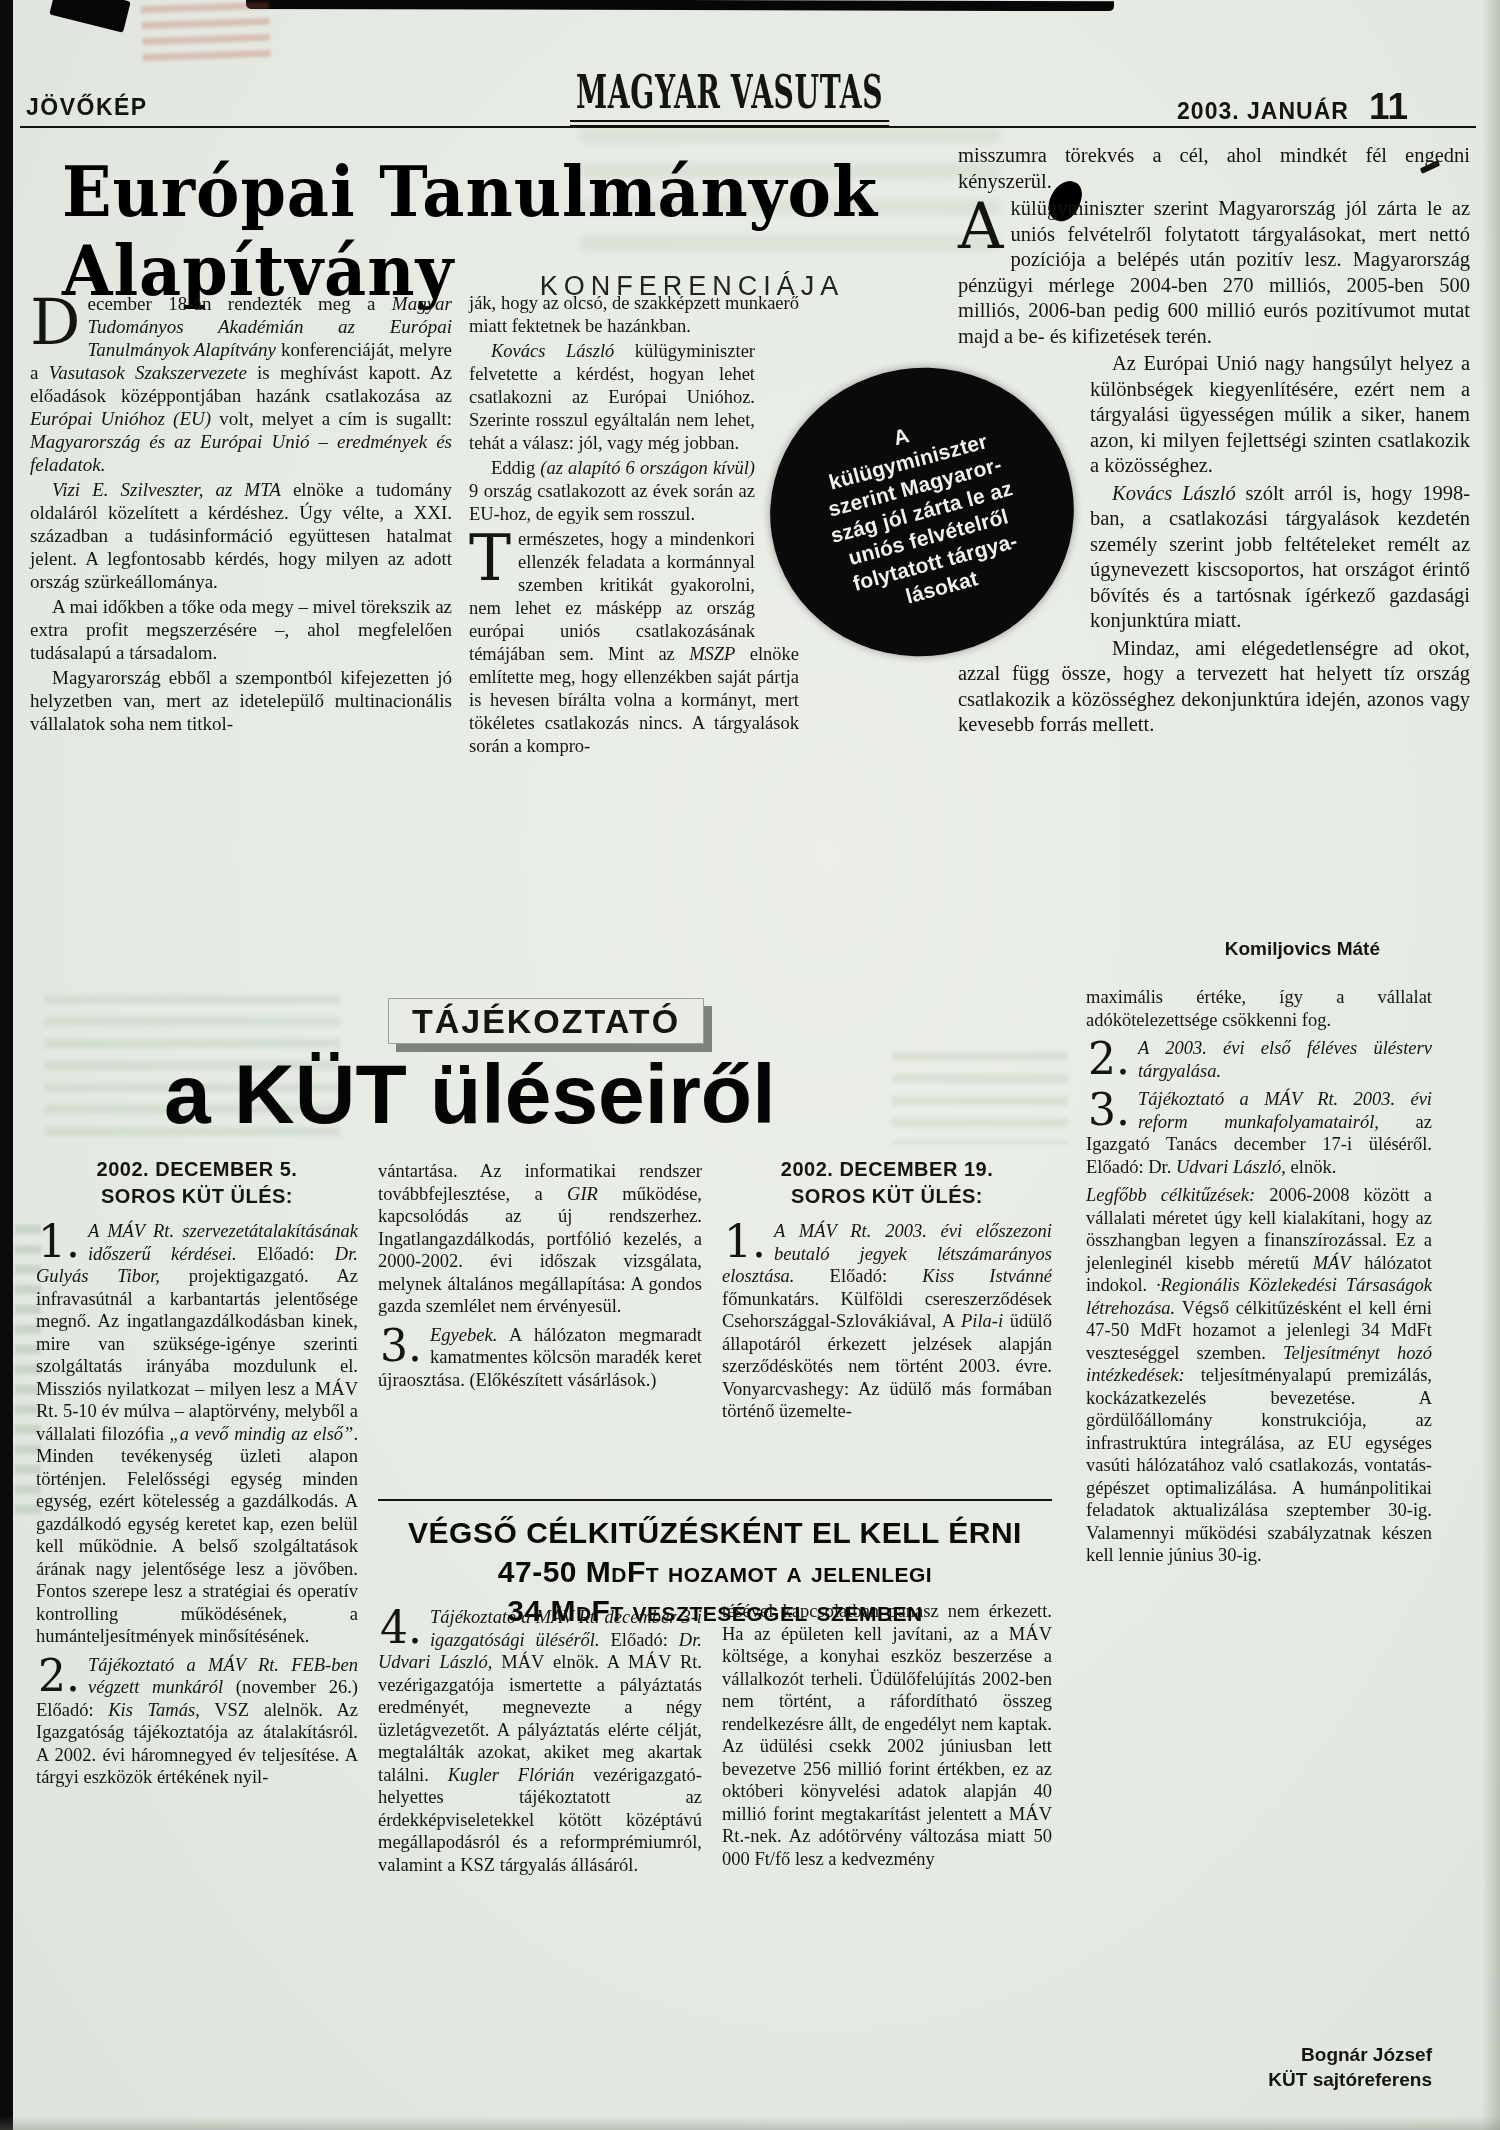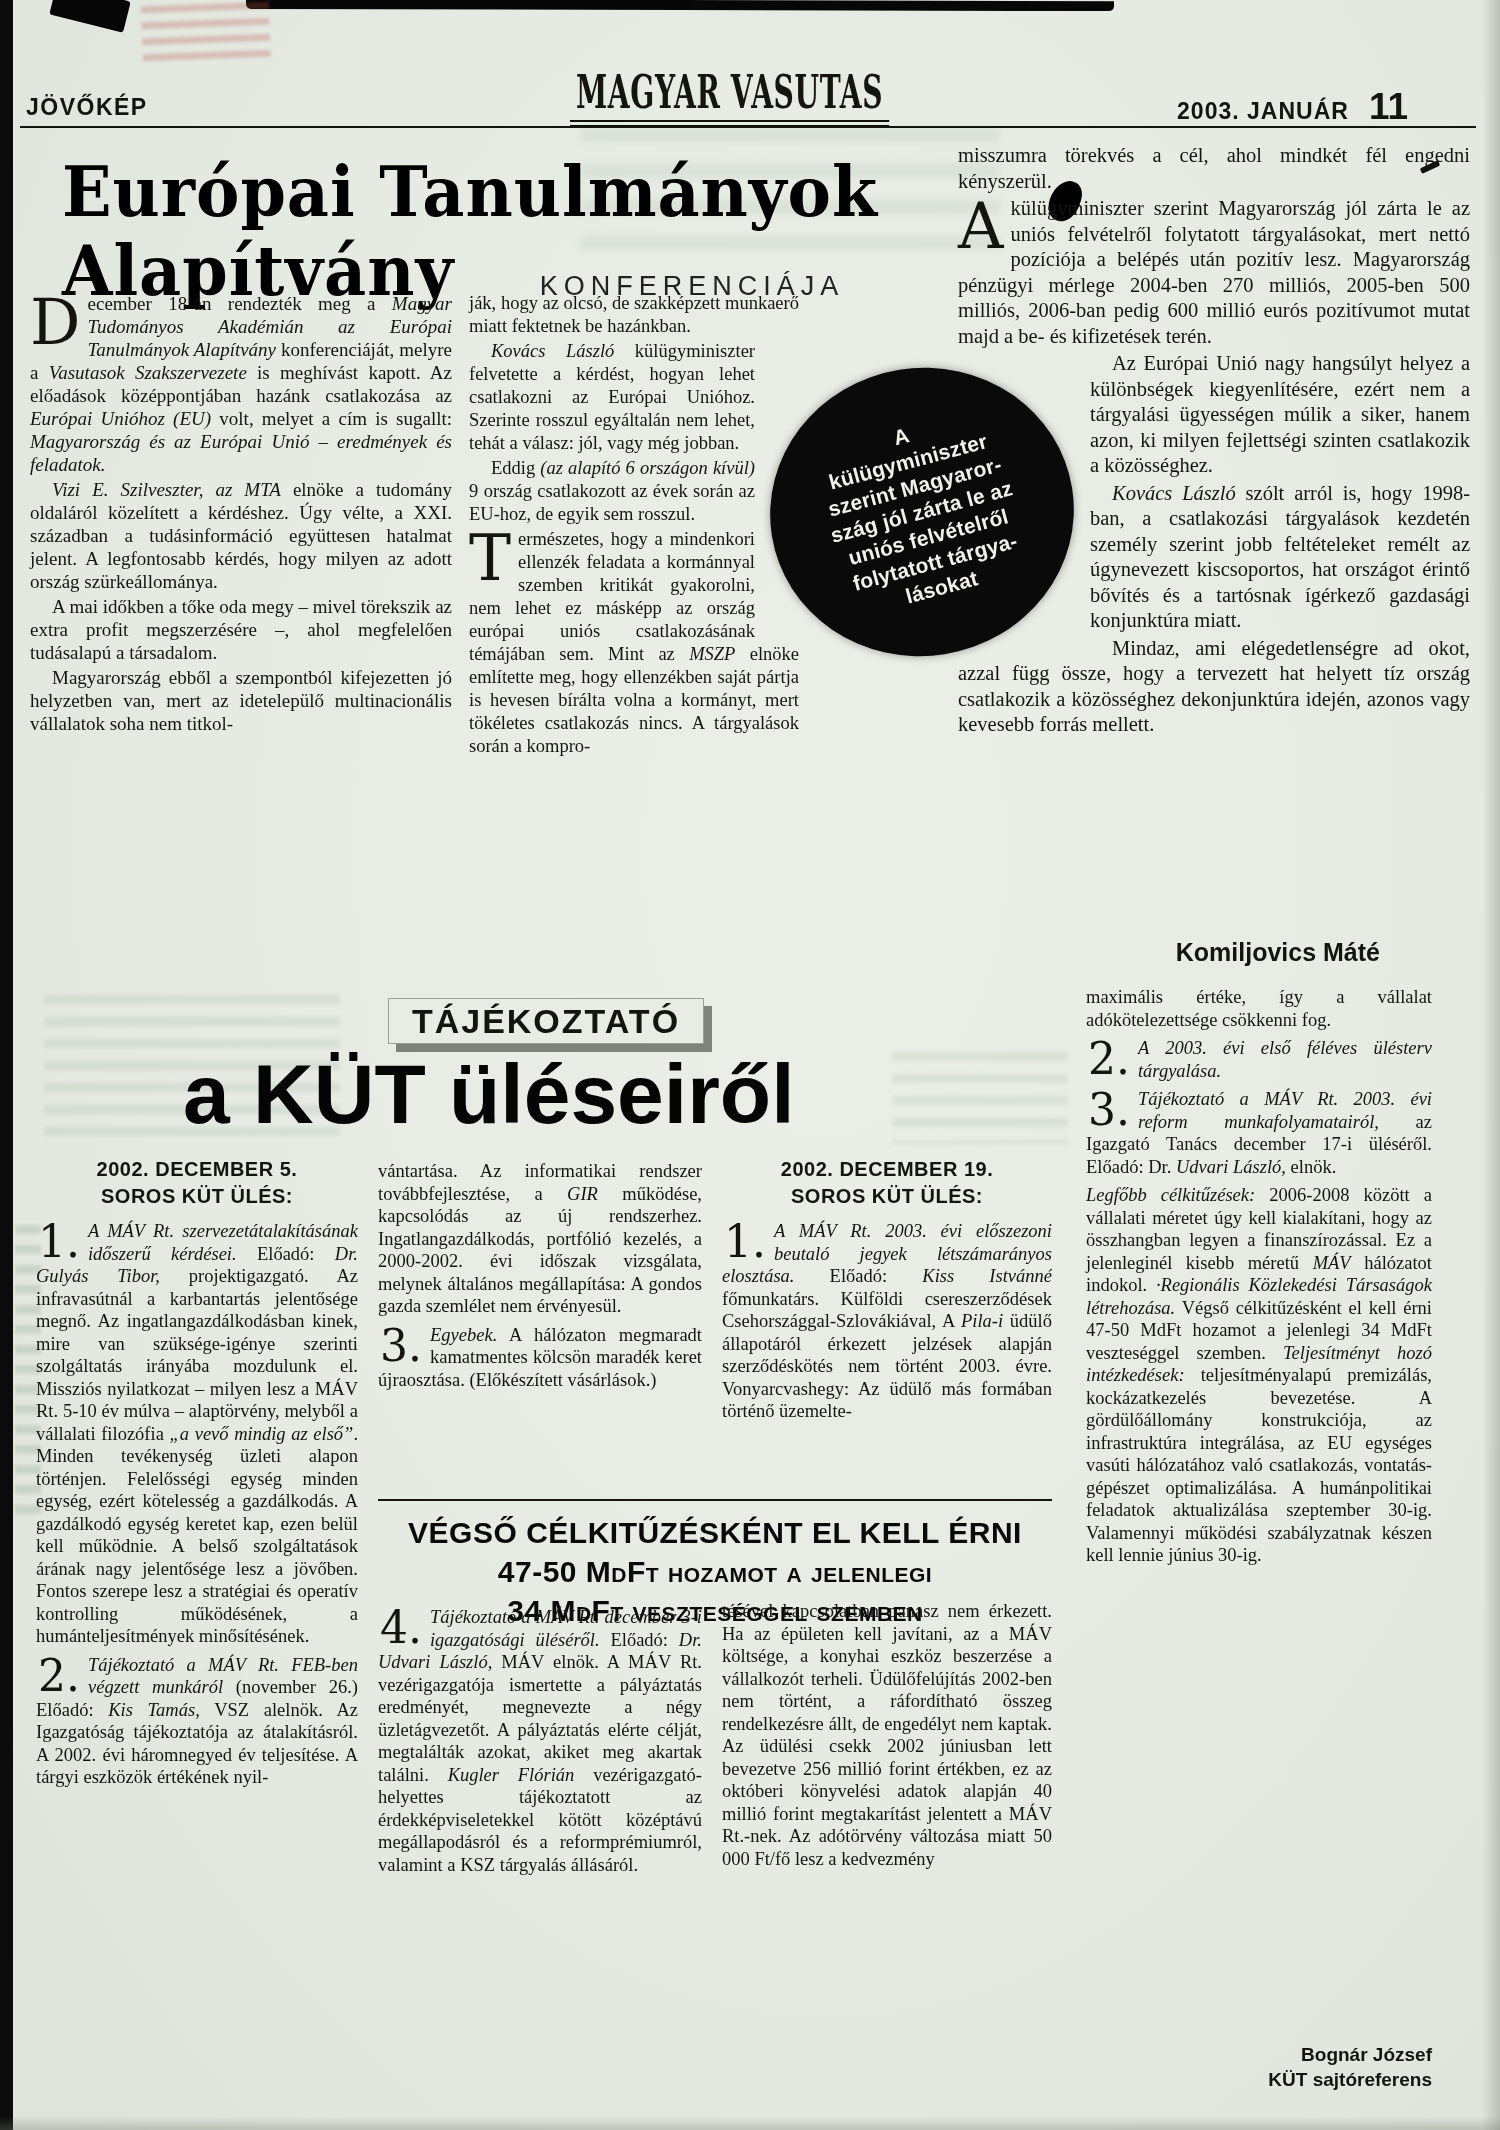--- a/index.html
+++ b/index.html
@@ -53,27 +53,27 @@
   .dc { float:left; font-family:"DejaVu Serif",serif; font-size:63px; line-height:52px; padding:5px 7px 0 0; }
   .cutL { float:left;  width:124px; height:292px; margin:0 8px 0 0; }
   .cutR { float:right; width:40px;  height:295px; margin:0 0 0 4px; }
 
   .badge { position:absolute; left:770px; top:368px; width:304px; height:288px; background:#0a0a0a; border-radius:50%;
            transform:rotate(-9deg); display:flex; align-items:center; justify-content:center; box-shadow:0 0 8px rgba(0,0,0,.35); }
   .badge-in { transform:rotate(-6deg); text-align:center; color:#f2f1ea; font-family:"Liberation Sans",sans-serif;
               font-weight:bold; font-size:21px; line-height:26px; letter-spacing:.2px; }
   .bl { display:block; }
   #a1-byline { position:absolute; left:958px; top:938px; width:512px; padding-right:90px; text-align:right;
-               font-family:"Liberation Sans",sans-serif; font-weight:bold; font-size:25px; }
+               font-family:"Liberation Sans",sans-serif; font-weight:bold; font-size:19px; }
 
   
   .kicker { position:absolute; left:388px; top:998px; width:316px; height:46px; background:#e9ece4; border:1px solid #9aa094;
             box-shadow:8px 8px 0 rgba(90,95,88,.75); display:flex; align-items:center; justify-content:center;
             font-family:"Liberation Sans",sans-serif; font-weight:bold; font-size:34px; letter-spacing:2px; }
-  .kut-title { position:absolute; left:183px; top:1048px; font-family:"Liberation Sans",sans-serif; font-weight:bold;
+  .kut-title { position:absolute; left:164px; top:1048px; font-family:"Liberation Sans",sans-serif; font-weight:bold;
                font-size:84px; line-height:92px; color:#050505; white-space:nowrap; }
   .a2 { font-size:18.5px; line-height:22.5px; }
   #a2a  { left:36px;   top:1156px; width:322px; }
   #a2b1 { left:378px;  top:1160px; width:324px; height:284px; overflow:hidden; }
   #a2b2 { left:378px;  top:1600px; width:324px; }
   #a2c1 { left:722px;  top:1156px; width:330px; height:292px; overflow:hidden; }
   #a2c2 { left:722px;  top:1600px; width:330px; }
   #a2d  { left:1086px; top:986px;  width:346px; }
   .colhead { font-family:"Liberation Sans",sans-serif; font-weight:bold; font-size:20px; line-height:27px;
              text-align:center; letter-spacing:.5px; margin-bottom:10px; }

